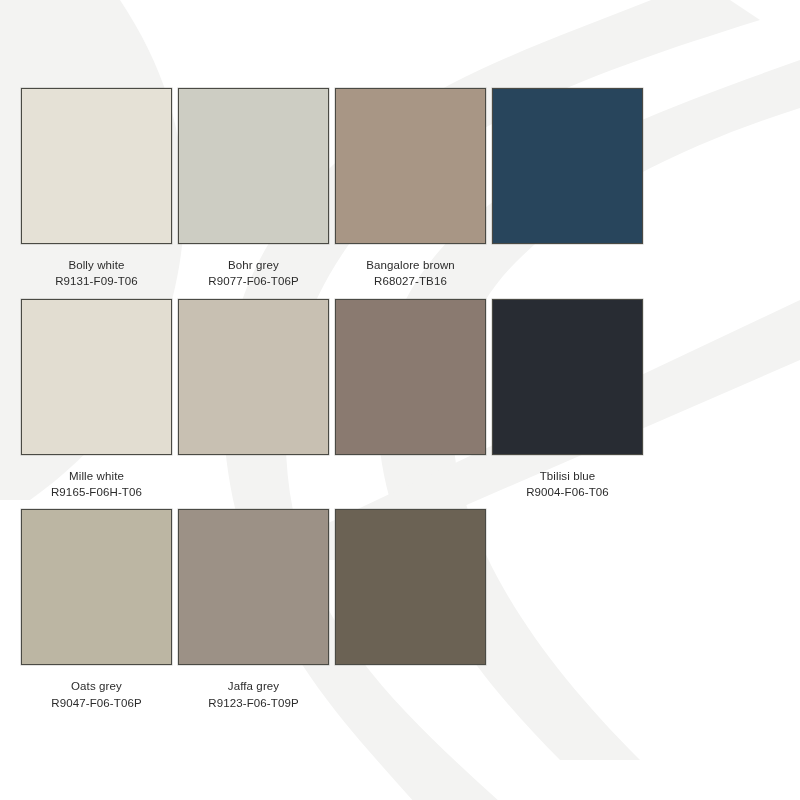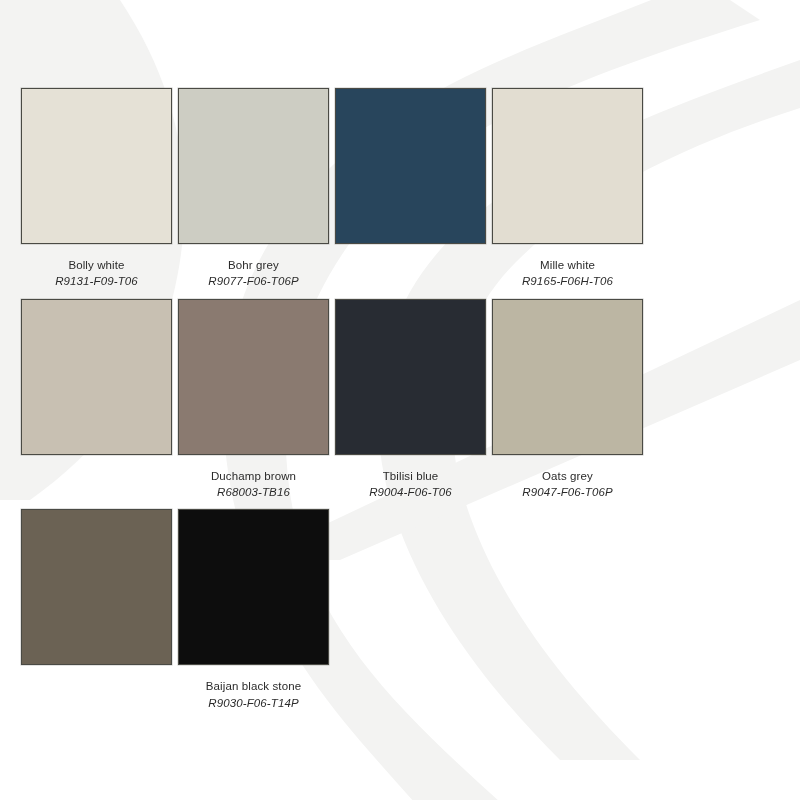--- a/index.html
+++ b/index.html
@@ -67,21 +67,20 @@
     letter-spacing: 0.01em;
     white-space: nowrap;
   }
 
   .swatch-code {
     display: block;
     font-size: 11.5px;
     color: #2b2b2b;
     letter-spacing: 0.01em;
     white-space: nowrap;
-    font-style: italic;
   }
 </style>
 </head>
 <body style="background: rgb(255, 255, 255);">
 
 <svg id="watermark-layer" viewBox="0 0 800 800" xmlns="http://www.w3.org/2000/svg" aria-hidden="true">
   <g id="wm-shapes">
     <path d="M 700 -20 C 560 40, 400 80, 300 200 C 215 300, 205 430, 250 560 C 290 672, 360 740, 430 820 L 520 820 C 420 730, 330 650, 300 540 C 268 424, 290 312, 368 220 C 452 122, 600 70, 760 20 Z" fill="#f3f3f2"></path>
     <path d="M 800 60 C 660 110, 520 160, 440 250 C 372 327, 362 430, 400 530 C 432 614, 490 690, 560 760 L 640 760 C 560 680, 500 600, 470 516 C 437 424, 448 330, 516 262 C 590 188, 700 140, 800 108 Z" fill="#f3f3f2"></path>
     <path d="M 800 300 L 800 360 L 340 560 L 250 560 Z" fill="#f3f3f2"></path>
@@ -98,56 +97,59 @@
       </div>
     </div>
     <div class="swatch-cell">
       <div class="swatch-chip" style="background: rgb(205, 205, 195); border-color: rgb(74, 74, 68);"></div>
       <div class="swatch-caption">
         <span class="swatch-name">Bohr grey</span>
         <span class="swatch-code">R9077-F06-T06P</span>
       </div>
     </div>
     <div class="swatch-cell">
+      <div class="swatch-chip" style="background: rgb(168, 150, 133); border-color: rgb(74, 74, 68);"></div>
+      <div class="swatch-caption">
+        <span class="swatch-name">Bangalore brown</span>
+        <span class="swatch-code">R68027-TB16</span>
+      </div>
+    </div>
+    <div class="swatch-cell">
       <div class="swatch-chip" style="background: rgb(40, 69, 92); border-color: rgb(74, 74, 68);"></div>
     </div>
     <div class="swatch-cell">
       <div class="swatch-chip" style="background: rgb(226, 221, 209); border-color: rgb(74, 74, 68);"></div>
       <div class="swatch-caption">
         <span class="swatch-name">Mille white</span>
         <span class="swatch-code">R9165-F06H-T06</span>
       </div>
     </div>
     <div class="swatch-cell">
       <div class="swatch-chip" style="background: rgb(200, 192, 178); border-color: rgb(74, 74, 68);"></div>
     </div>
     <div class="swatch-cell">
       <div class="swatch-chip" style="background: rgb(138, 122, 112); border-color: rgb(74, 74, 68);"></div>
-      <div class="swatch-caption">
-        <span class="swatch-name">Duchamp brown</span>
-        <span class="swatch-code">R68003-TB16</span>
-      </div>
     </div>
     <div class="swatch-cell">
       <div class="swatch-chip" style="background: rgb(40, 44, 51); border-color: rgb(74, 74, 68);"></div>
       <div class="swatch-caption">
         <span class="swatch-name">Tbilisi blue</span>
         <span class="swatch-code">R9004-F06-T06</span>
       </div>
     </div>
     <div class="swatch-cell">
       <div class="swatch-chip" style="background: rgb(188, 182, 163); border-color: rgb(74, 74, 68);"></div>
       <div class="swatch-caption">
         <span class="swatch-name">Oats grey</span>
         <span class="swatch-code">R9047-F06-T06P</span>
       </div>
     </div>
     <div class="swatch-cell">
-      <div class="swatch-chip" style="background: rgb(107, 98, 84); border-color: rgb(74, 74, 68);"></div>
+      <div class="swatch-chip" style="background: rgb(156, 145, 134); border-color: rgb(74, 74, 68);"></div>
+      <div class="swatch-caption">
+        <span class="swatch-name">Jaffa grey</span>
+        <span class="swatch-code">R9123-F06-T09P</span>
+      </div>
     </div>
     <div class="swatch-cell">
-      <div class="swatch-chip" style="background: rgb(13, 13, 13); border-color: rgb(74, 74, 68);"></div>
-      <div class="swatch-caption">
-        <span class="swatch-name">Baijan black stone</span>
-        <span class="swatch-code">R9030-F06-T14P</span>
-      </div>
+      <div class="swatch-chip" style="background: rgb(107, 98, 84); border-color: rgb(74, 74, 68);"></div>
     </div>
   </div>
 
 </body></html>

